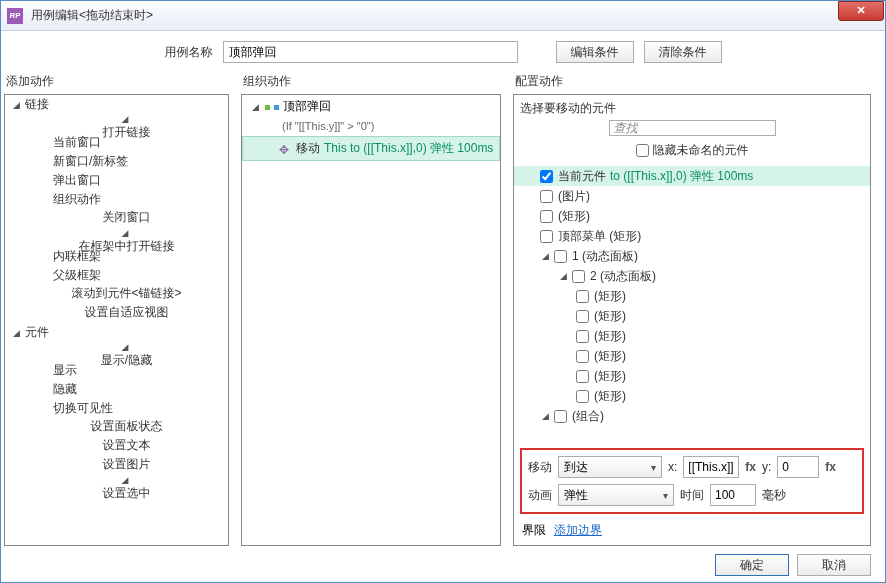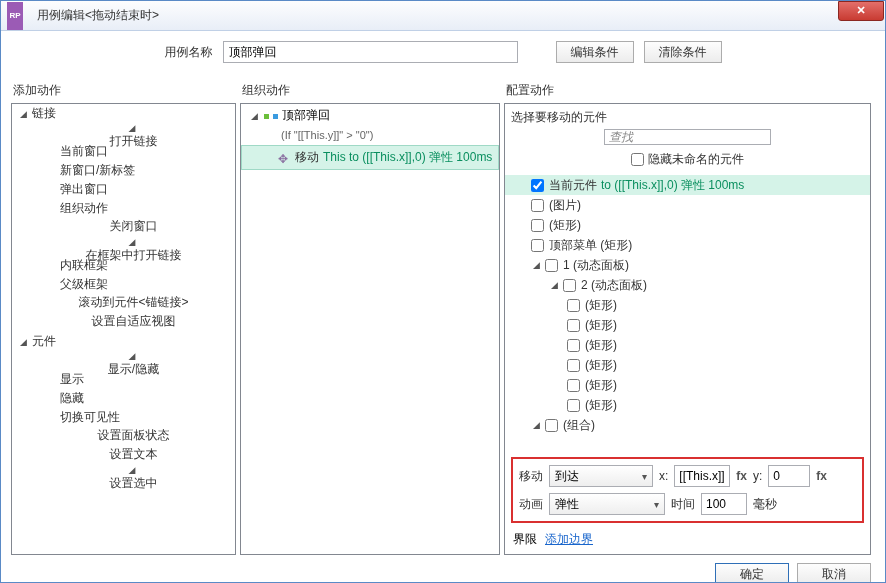--- a/index.html
+++ b/index.html
@@ -1,26 +1,26 @@
 <!DOCTYPE html>
 <html><head>
 <meta charset="utf-8">
 <style>
 * { box-sizing: border-box; margin: 0; padding: 0; font-family: "Microsoft YaHei", "Segoe UI", sans-serif; font-size: 12px; }
 body { background: #fff; width: 886px; height: 583px; overflow: hidden; border: 1px solid #5a8ac6; }
 .titlebar { height: 30px; background: linear-gradient(to bottom, #fdfdfe, #e8eef7); border-bottom: 1px solid #c0d0e6; display: flex; align-items: center; padding: 0 0 0 6px; }
-.titlebar .app-icon { width: 16px; height: 28px; background: #9b5bb5; margin-right: 14px; display: flex; align-items: center; justify-content: center; color: #fff; font-size: 8px; font-weight: bold; text-align: right; }
+.titlebar .app-icon { width: 16px; height: 16px; background: #9b5bb5; margin-right: 8px; display: flex; align-items: center; justify-content: center; color: #fff; font-size: 8px; font-weight: bold; text-align: right; }
 .titlebar .title { flex: 1; color: #333; }
 .titlebar .close-btn { width: 46px; height: 20px; background: linear-gradient(to bottom, #e36f6a, #c83b32); border: 1px solid #8b2721; border-radius: 0 0 3px 3px; margin-top: -10px; margin-right: 1px; display: flex; align-items: center; justify-content: center; color: #fff; font-weight: bold; font-size: 11px; cursor: pointer; }
 .top-row { padding: 10px 14px 6px 14px; display: flex; align-items: center; gap: 10px; justify-content: center; }
 .top-row label { color: #333; }
 .case-name-input { width: 295px; height: 22px; border: 1px solid #abadb3; padding: 0 5px; background: #fff; }
 .btn { height: 22px; padding: 0 14px; background: linear-gradient(to bottom, #fdfdfd, #ececec); border: 1px solid #acacac; cursor: pointer; color: #333; }
 .flex-gap { width: 18px; }
-.columns { display: flex; padding: 0 14px 8px 10px; gap: 4px; margin-top: 9px; }
+.columns { display: flex; padding: 0 14px 8px 3px; gap: 12px; }
 .col-head { color: #333; padding: 4px 0 4px 2px; }
 .panel { border: 1px solid #828790; background: #fff; overflow-y: auto; overflow-x: hidden; }
 .col1 { width: 225px; }
 .col1 .panel { height: 452px; }
 .col2 { width: 260px; }
 .col2 .panel { height: 452px; }
 .col3 { flex: 1; }
 .col3 .panel { height: 452px; display: flex; flex-direction: column; }
 .tree-item { display: flex; align-items: center; height: 19px; padding-left: 6px; color: #333; cursor: pointer; white-space: nowrap; }
 .toggle { width: 11px; height: 11px; margin-right: 3px; display: inline-flex; align-items: center; justify-content: center; color: #555; font-size: 9px; }
@@ -157,20 +157,24 @@
         </div>
         <div class="tree-item ind1">
           <span class="noarrow"></span>
           <span>设置面板状态</span>
         </div>
         <div class="tree-item ind1">
           <span class="noarrow"></span>
           <span>设置文本</span>
         </div>
         <div class="tree-item ind1">
+          <span class="noarrow"></span>
+          <span>设置图片</span>
+        </div>
+        <div class="tree-item ind1">
           <span class="toggle open"></span>
           <span>设置选中</span>
         </div>
       </div>
   </div>
 
   <div class="col2">
     <div class="col-head">组织动作</div>
     <div class="panel">
       <div class="org-case">

